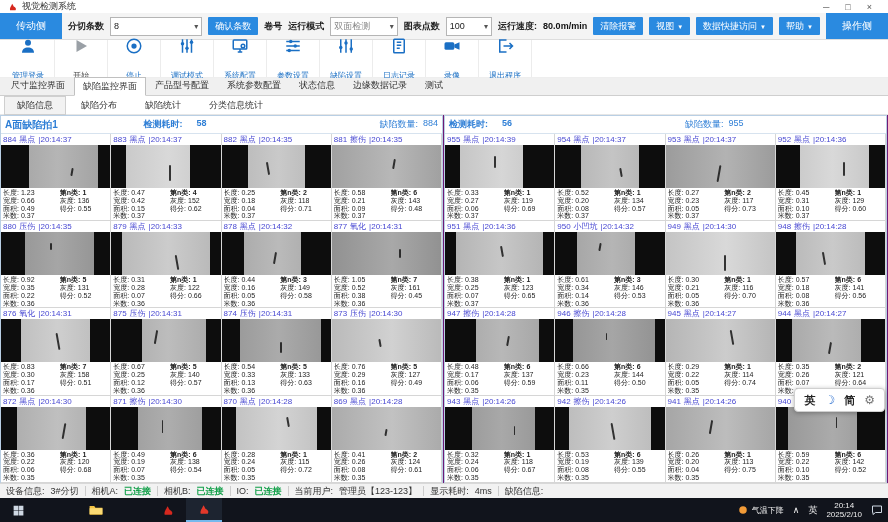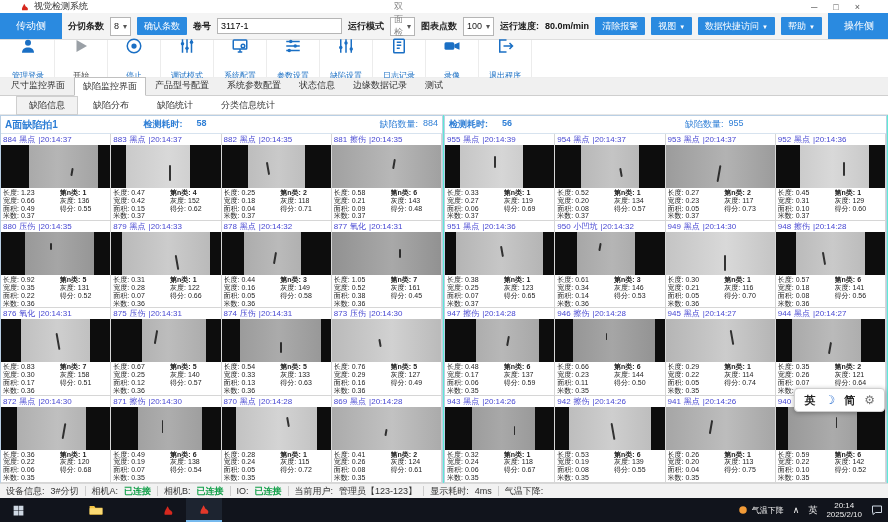--- a/index.html
+++ b/index.html
@@ -1,20 +1,20 @@
 <!DOCTYPE html>
 <html><head>
 <meta charset="utf-8">
 <style>
   html,body{margin:0;padding:0;}
   body{width:888px;height:522px;overflow:hidden;font-family:"Liberation Sans",sans-serif;background:#fff;}
   .app{position:relative;width:888px;height:522px;display:flex;flex-direction:column;}
 
   
-  .titlebar{height:14px;background:#fff;display:flex;align-items:center;gap:4px;padding:0 20px;font-size:9px;color:#333;}
+  .titlebar{height:14px;background:#fff;display:flex;align-items:center;gap:4px;padding:0 8px;font-size:9px;color:#333;}
   .logo{width:10px;height:10px;}
   .win-controls{margin-left:auto;display:flex;gap:16px;color:#555;font-size:9px;padding-right:8px;}
   .win-controls span{cursor:pointer;}
 
   
   .toolbar1{height:26px;background:#f4f4f4;border-bottom:1px solid #ddd;display:flex;align-items:center;gap:6px;font-size:9px;color:#222;}
   .side-btn{height:26px;width:62px;background:#2a8ae0;color:#fff;border:none;font-size:10px;font-family:inherit;cursor:pointer;flex:0 0 auto;}
   .tlabel{font-weight:bold;white-space:nowrap;}
   .combo{background:#fff;border:1px solid #b5b5b5;height:17px;display:flex;align-items:center;justify-content:space-between;padding:0 3px;gap:4px;cursor:pointer;}
   .caret::after{content:"▾";color:#555;font-size:8px;}
@@ -26,26 +26,26 @@
   
   .toolbar2{height:37px;background:#fff;display:flex;align-items:stretch;padding-left:2px;border-bottom:1px solid #eee;}
   .action{width:52px;display:flex;flex-direction:column;align-items:center;justify-content:center;gap:11px;border-right:1px solid #ececec;cursor:pointer;}
   .albl{font-size:8px;color:#1a6fc4;white-space:nowrap;}
   .action.disabled .albl{color:#444;}
 
   
   .tabs1{height:17px;background:#f0f0f0;display:flex;align-items:flex-end;padding-left:2px;border-bottom:1px solid #cfcfcf;font-size:9px;}
   .tab{padding:2px 8px;color:#333;cursor:pointer;border:1px solid transparent;white-space:nowrap;}
   .tab.active{background:#fff;border:1px solid #c0c0c0;border-bottom:1px solid #fff;margin-bottom:-1px;}
-  .tabs2{height:18px;background:#fff;display:flex;align-items:center;padding-left:16px;font-size:9px;gap:2px;border-bottom:1px solid #e6e6e6;}
+  .tabs2{height:18px;background:#fff;display:flex;align-items:center;padding-left:4px;font-size:9px;gap:2px;border-bottom:1px solid #e6e6e6;}
   .subtab{padding:2px 12px;color:#333;cursor:pointer;border:1px solid transparent;}
   .subtab.active{background:#f2f2f2;border:1px solid #cfcfcf;}
 
   
-  .content{height:368px;display:flex;background:#5eead4;}
+  .content{height:368px;display:flex;background:#701a75;}
   .panel{width:443px;background:#fff;border:1px solid #b9cfe4;box-sizing:border-box;display:flex;flex-direction:column;}
   .panel+.panel{margin-left:1px;}
   .panel-header{height:17px;flex:0 0 17px;display:flex;align-items:center;font-size:9px;color:#2f7fd6;border-bottom:1px solid #d7e3ef;padding:0 4px;}
   .ph-name{font-weight:bold;font-size:10px;width:32%;white-space:nowrap;}
   .ph-time{width:38%;display:flex;gap:14px;justify-content:flex-start;white-space:nowrap;font-weight:bold;}
   .ph-count{width:30%;display:flex;gap:5px;justify-content:flex-end;white-space:nowrap;}
   .grid{flex:1;display:grid;grid-template-columns:repeat(4,1fr);grid-template-rows:repeat(4,1fr);}
   .cell{border-right:1px solid #d6d6d6;border-bottom:1px solid #d6d6d6;display:flex;flex-direction:column;overflow:hidden;background:#fff;cursor:pointer;}
   .cell-title{height:11px;flex:0 0 11px;display:flex;align-items:center;gap:3px;font-size:8px;color:#4747d2;padding:0 2px;white-space:nowrap;overflow:hidden;}
   .cell-img{height:43px;flex:0 0 43px;position:relative;overflow:hidden;}
@@ -99,21 +99,20 @@
 
   <div class="toolbar1">
     <button class="side-btn">传动侧</button>
     <span class="tlabel">分切条数</span>
     <div class="combo" style="width:88px">
       <span>8</span>
         <span class="caret"></span>
     </div>
     <button class="tbtn">确认条数</button>
     <span class="tlabel">卷号</span>
-    <input class="tinput" style="width: 170px;" value="3117-1">
     <span class="tlabel">运行模式</span>
     <div class="combo" style="width:62px;color:#888">
       <span>双面检测</span>
         <span class="caret"></span>
     </div>
     <span class="tlabel">图表点数</span>
     <div class="combo" style="width:40px">
       <span>100</span>
         <span class="caret"></span>
     </div>
@@ -1683,21 +1682,21 @@
     <span class="sep"></span>
     <span>IO:</span>
     <span class="green">已连接</span>
     <span class="sep"></span>
     <span>当前用户:</span>
     <span class="sb-b">管理员【123-123】</span>
     <span class="sep"></span>
     <span>显示耗时:</span>
     <span>4ms</span>
     <span class="sep"></span>
-    <span>气温下降:</span>
+    <span>缺陷信息:</span>
   </div>
 
   <div class="taskbar">
     <div class="tb-icon">
       <svg width="13" height="13" viewBox="0 0 24 24">
           <path d="M3 3h9v9H3zM13 3h8v9h-8zM3 13h9v8H3zM13 13h8v8h-8z" fill="#cfd8e3"></path>
         </svg>
     </div>
     <div class="tb-icon tb-gap1">
       <svg width="14" height="12" viewBox="0 0 24 20">

